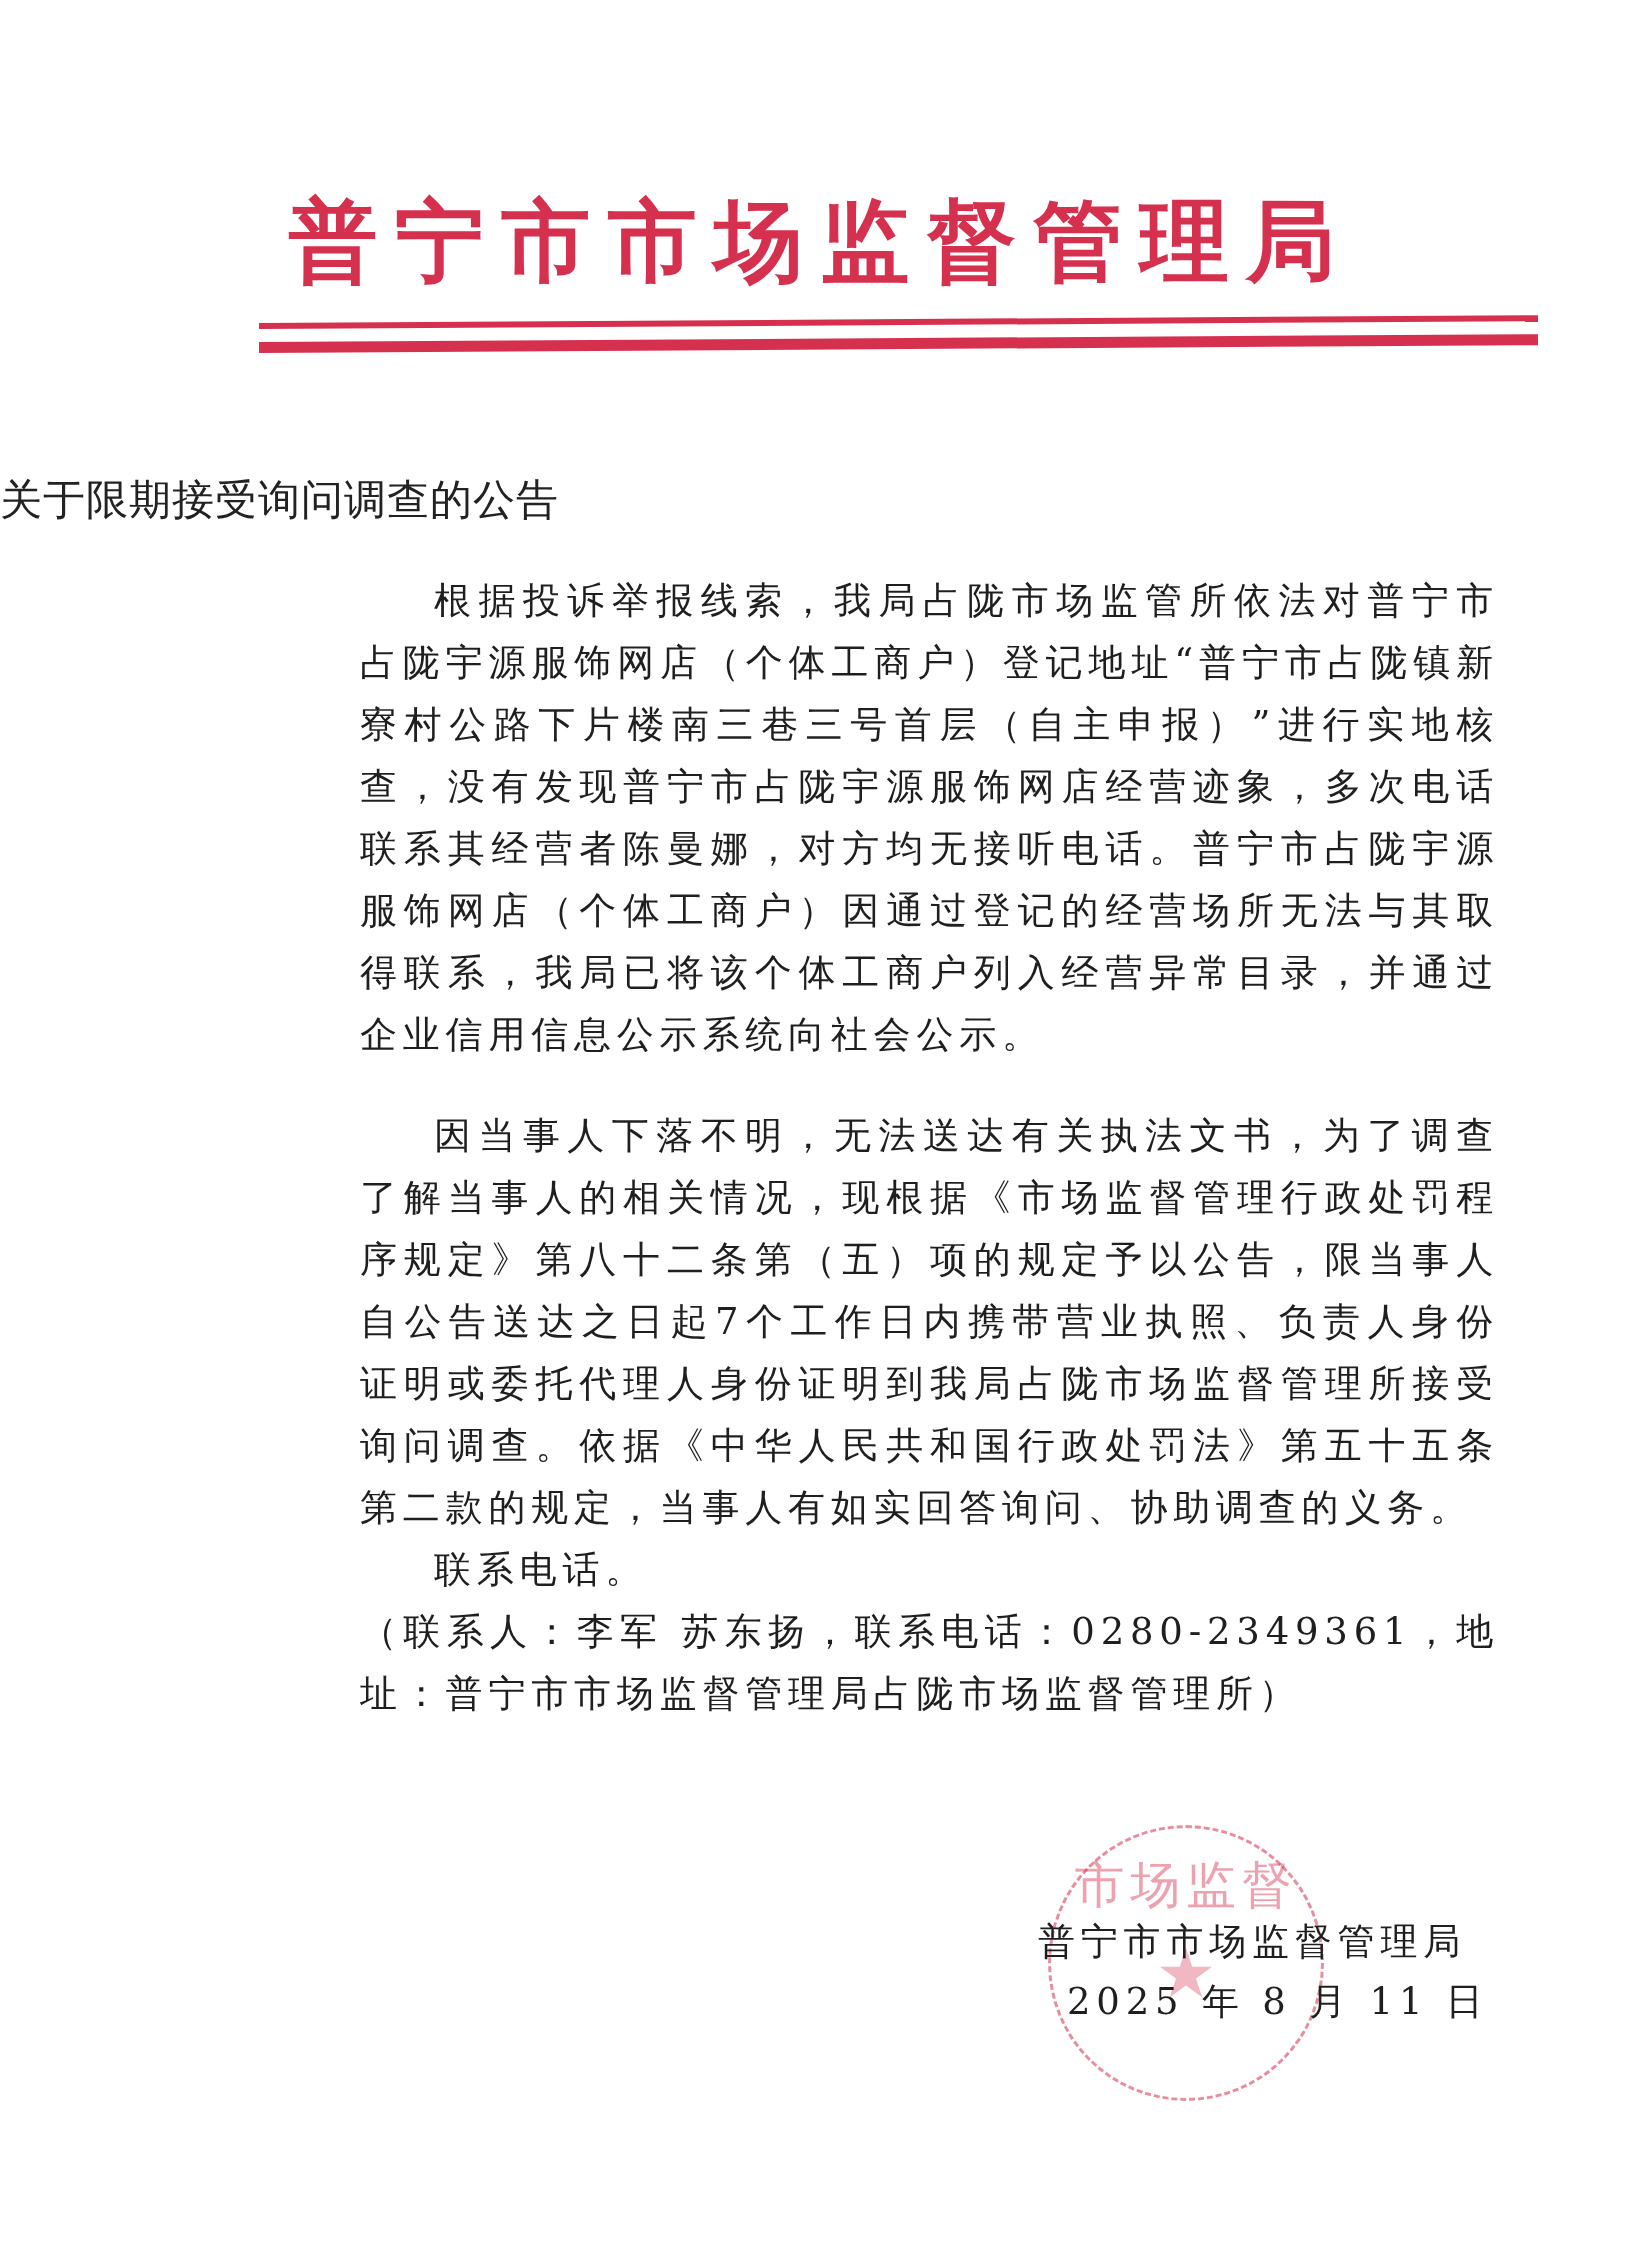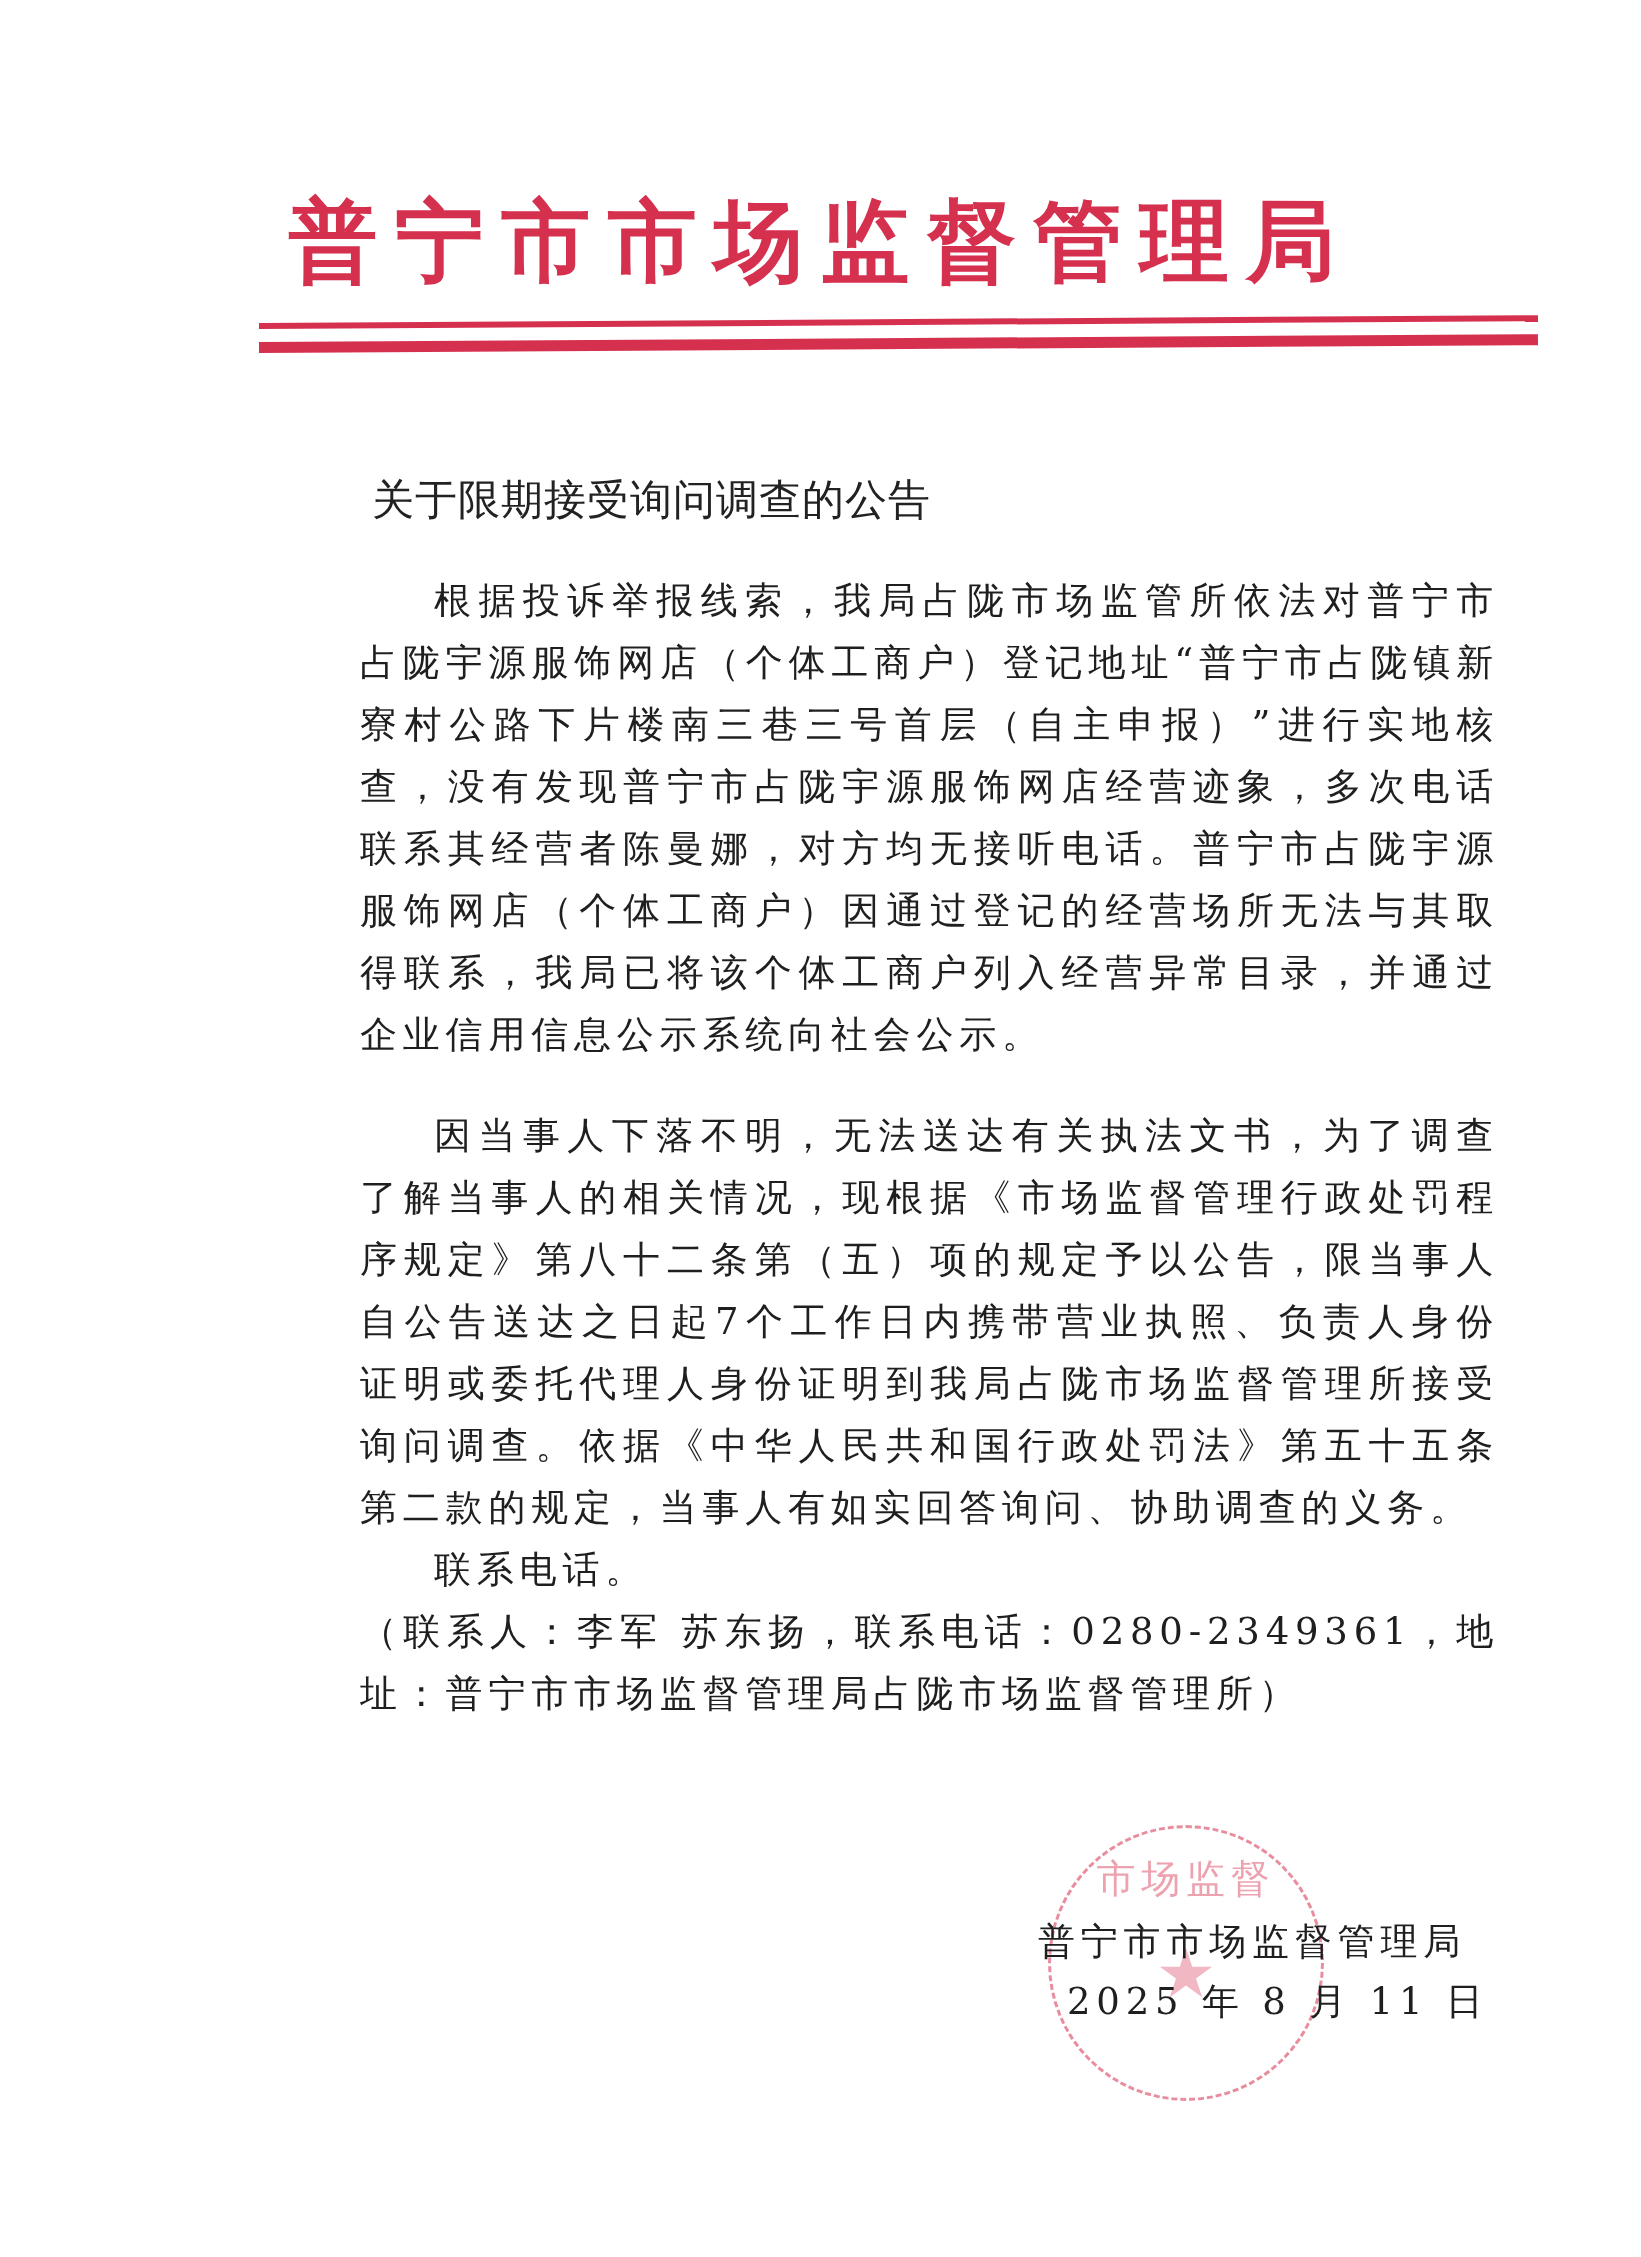--- a/index.html
+++ b/index.html
@@ -5,35 +5,35 @@
   html, body { margin: 0; padding: 0; background: #ffffff; }
   body { width: 1641px; height: 2257px; position: relative; overflow: hidden;
          font-family: "DejaVu Serif", "Liberation Serif", serif; color: #1f1f1f; }
   .masthead { position: absolute; left: 0; width: 1641px; top: 188px; text-align: center;
               color: #d6304f; font-family: "DejaVu Serif", serif; font-weight: bold;
               font-size: 89px; letter-spacing: 17.4px; line-height: 106px; }
   .rule-thin { position: absolute; left: 259px; width: 1279px; top: 323px; height: 5.8px;
                background: #d6304f; transform: rotate(-0.35deg); transform-origin: left center; }
   .rule-thick { position: absolute; left: 259px; width: 1279px; top: 342px; height: 10.6px;
                 background: #d6304f; transform: rotate(-0.35deg); transform-origin: left center; }
-  .doc-title { position: absolute; left: 0; width: 1303px; top: 471px; text-align: center;
+  .doc-title { position: absolute; left: 0; width: 1303px; top: 471px; 
                font-size: 42px; line-height: 58px; letter-spacing: 1px; color: #222; }
   .body { position: absolute; left: 352px; width: 1139px; top: 570px;
           font-size: 37px; line-height: 62px; letter-spacing: 5.8px; text-align: justify;
           text-align-last: left; margin-left: 8px; }
   .body p { margin: 0; text-indent: 2em; }
   .body p.gap { margin-top: 39px; }
   .body p.noindent { text-indent: 0; }
   .signature { position: absolute; left: 1038px; top: 1912px; font-size: 37px;
                line-height: 60px; letter-spacing: 5.8px; }
   .signature .date { padding-left: 29px; }
   .seal { position: absolute; left: 1048px; top: 1825px; width: 270px; height: 270px;
           border: 3.9px dashed rgba(214,48,79,0.55); border-radius: 50%; }
   .seal .seal-text { position: absolute; left: 0; top: 24px; width: 100%; text-align: center;
-                     color: rgba(214,48,79,0.45); font-size: 39px; letter-spacing: 5.8px; }
+                     color: rgba(214,48,79,0.45); font-size: 50px; letter-spacing: 5.8px; }
   .seal .star { position: absolute; left: 0; width: 100%; top: 106px; text-align: center;
                 color: rgba(214,48,79,0.35); font-size: 68px; }
 </style>
 </head>
 <body>
 
 <div class="masthead">普宁市市场监督管理局</div>
 <div class="rule-thin"></div>
 <div class="rule-thick"></div>
 

